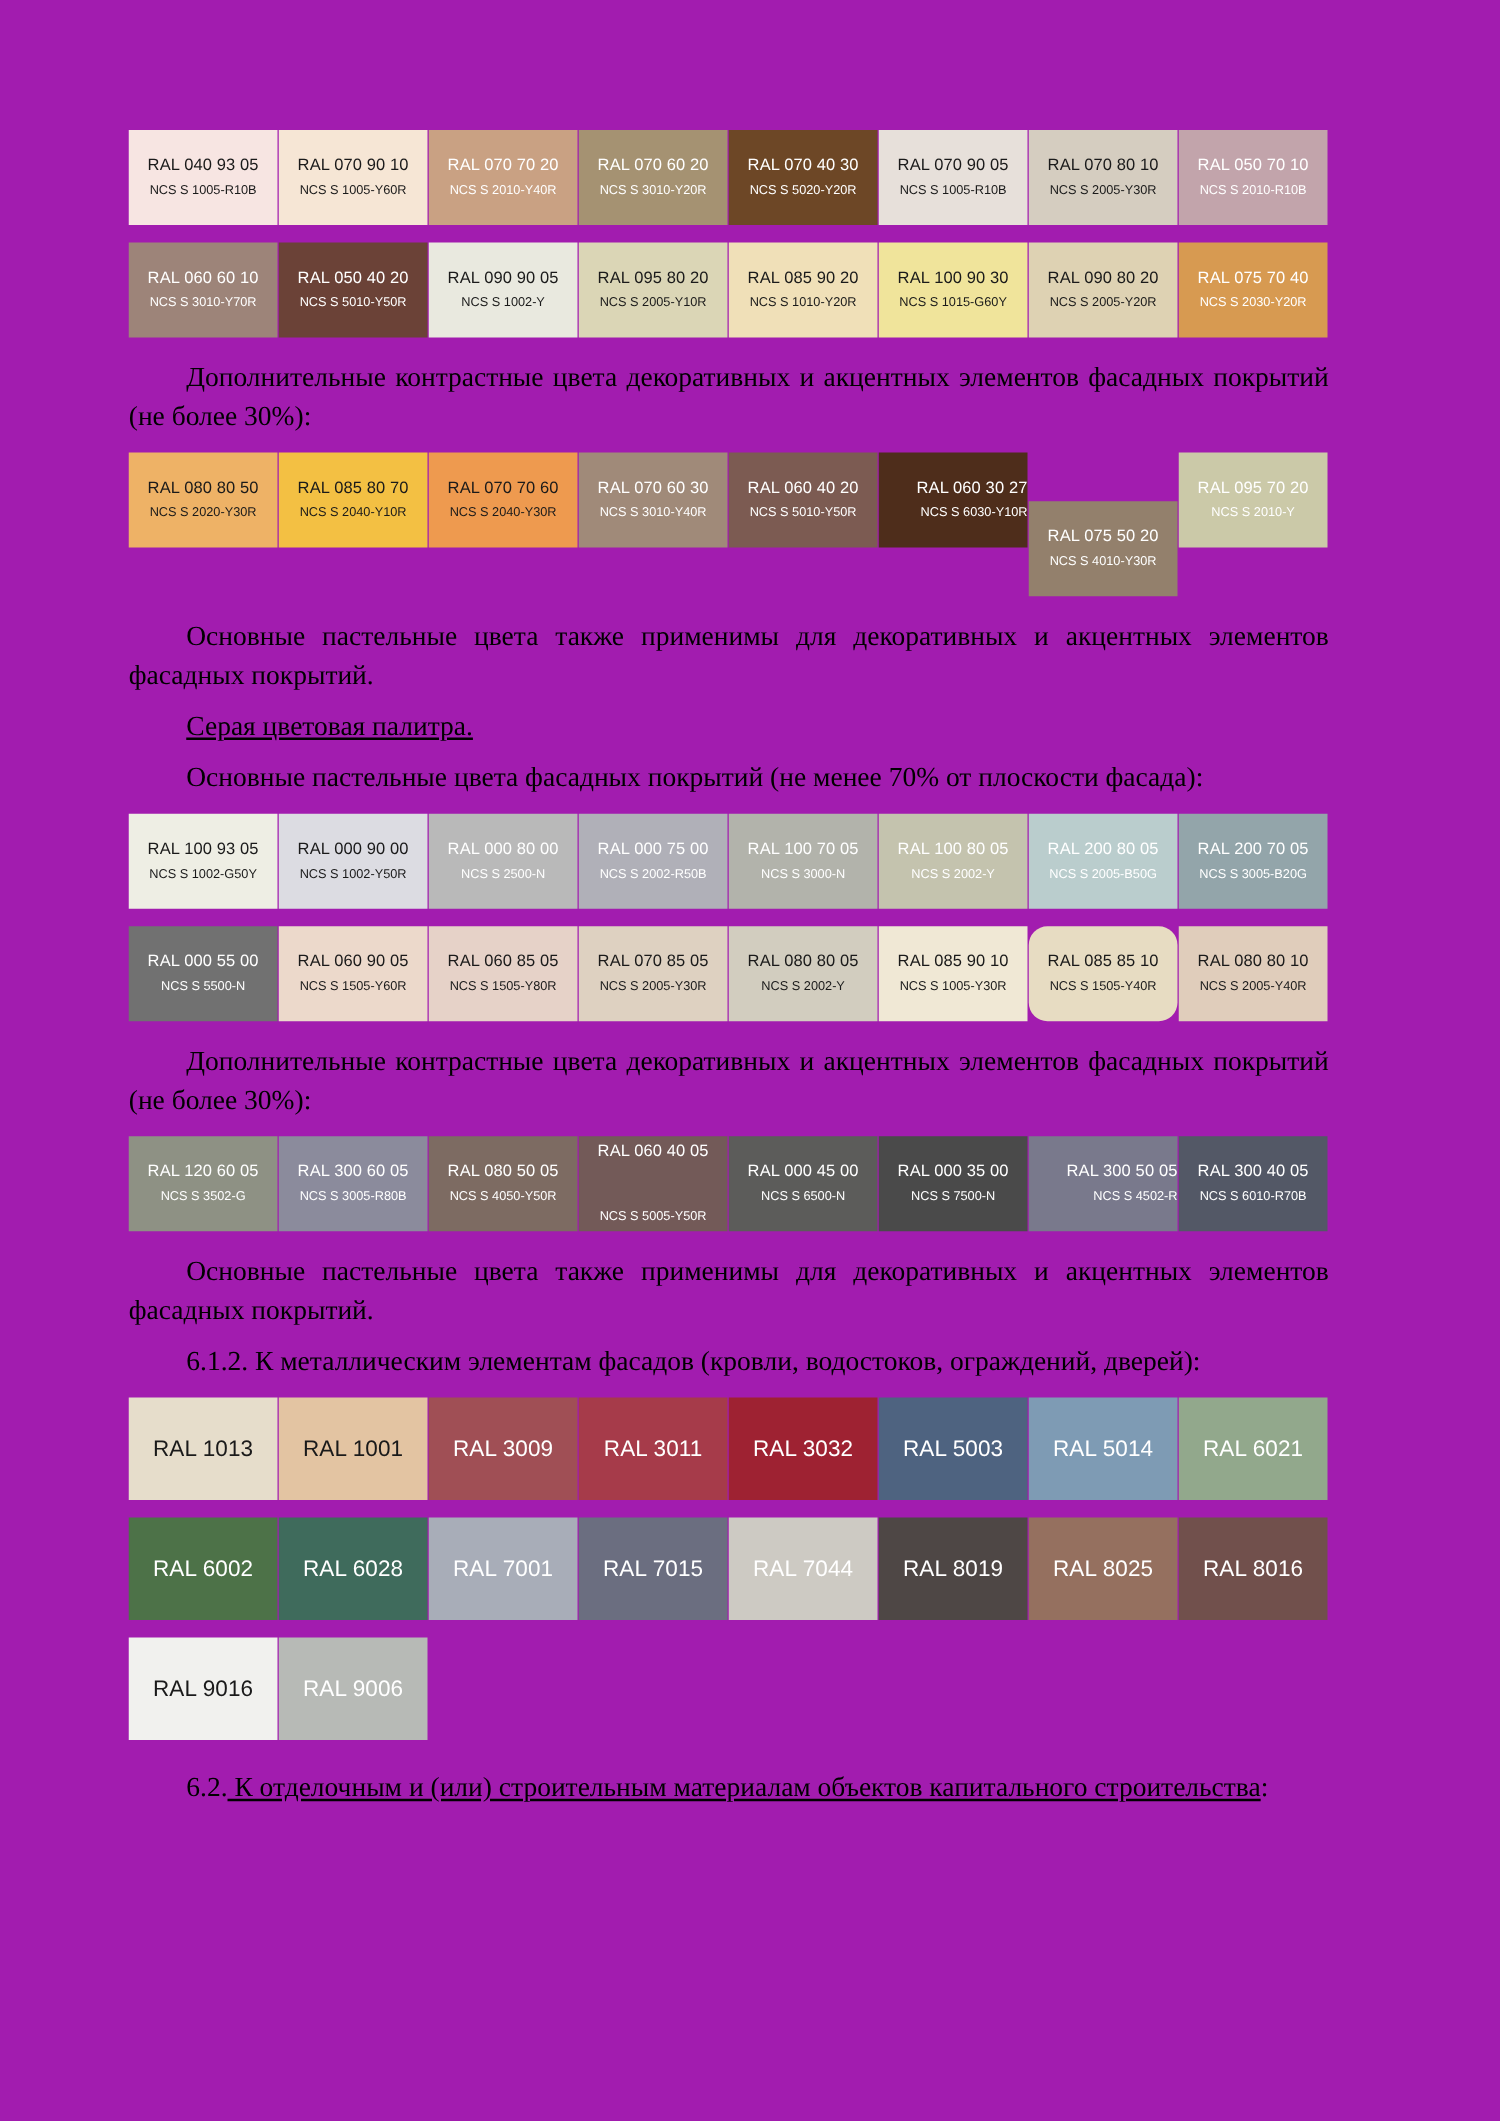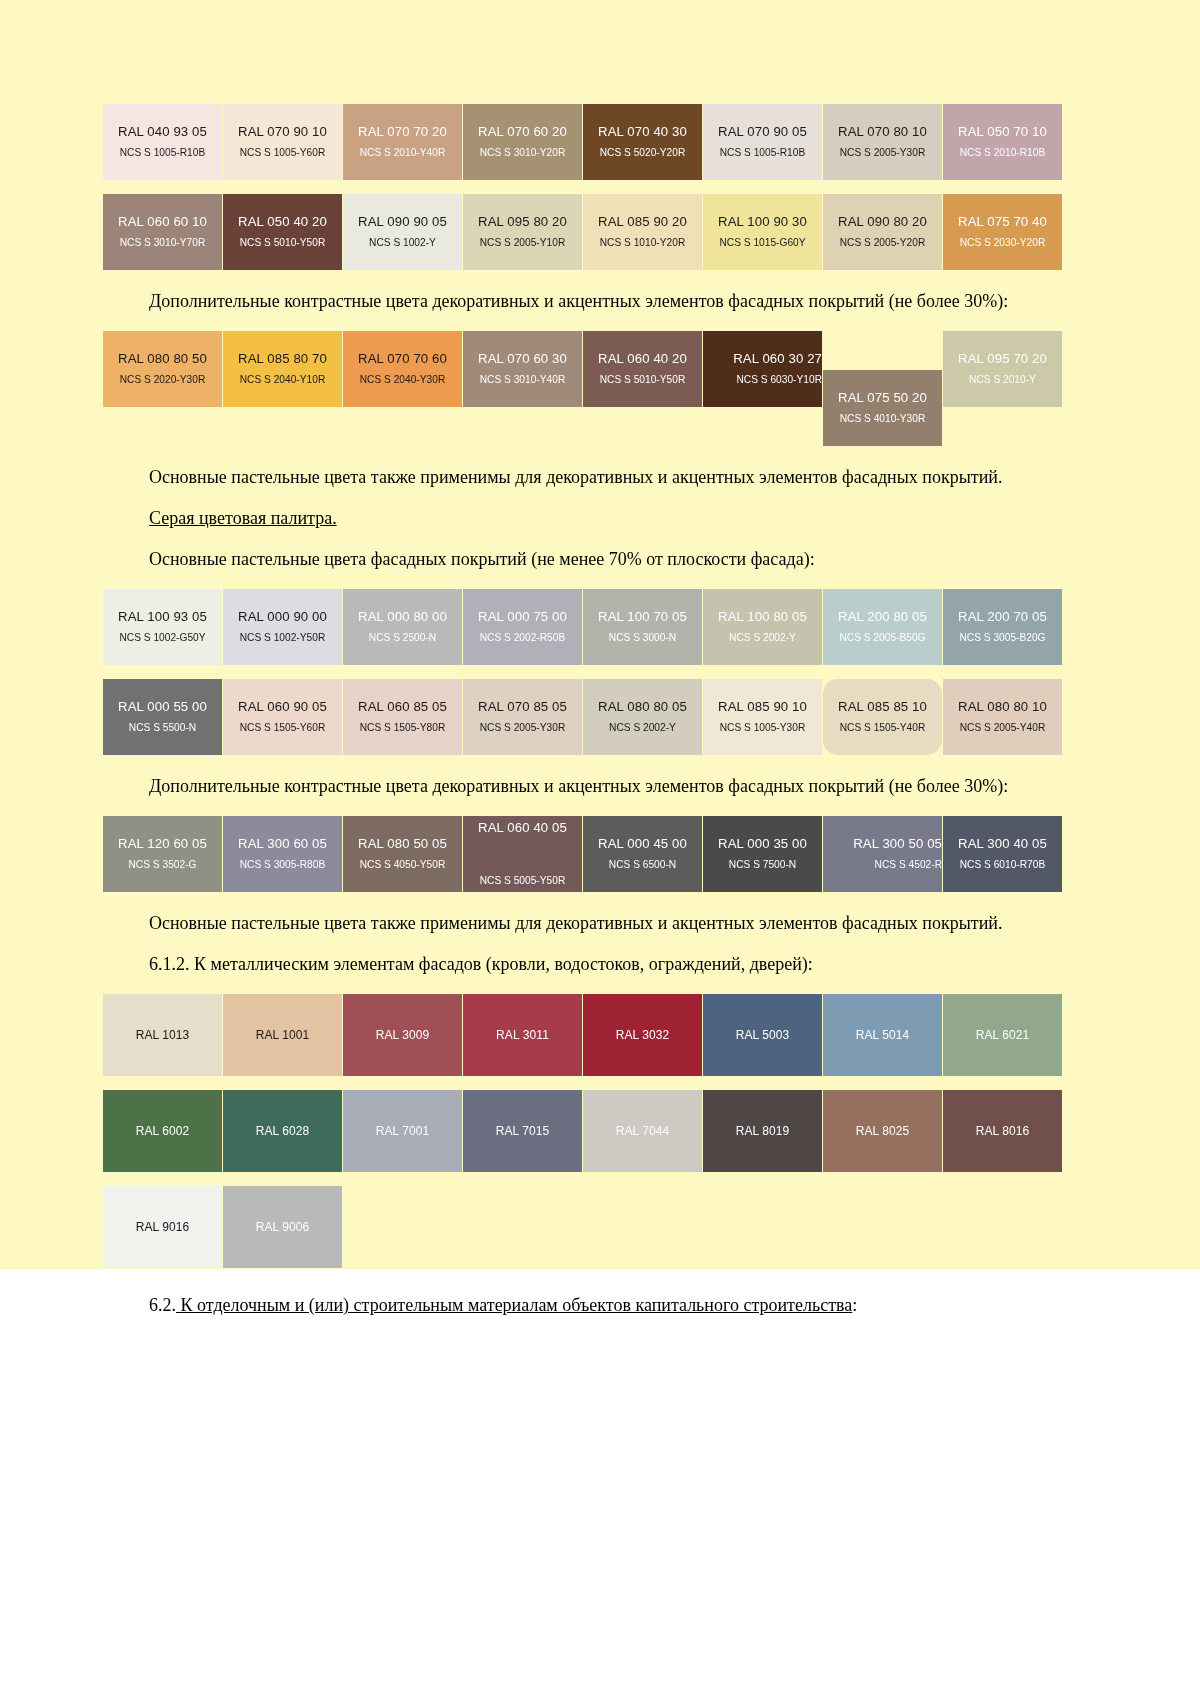--- a/index.html
+++ b/index.html
@@ -12,37 +12,37 @@
     width: 1200px;
     height: 1697px;
     font-family: "Liberation Serif", serif;
     color: #000000;
     position: relative;
     overflow: hidden;
   }
   .page {
     position: relative;
     width: 1200px;
-    height: 1269px;
-    background: #fef9c3;
+    height: 1697px;
+    background: #a21caf;
     padding: 0;
     box-sizing: border-box;
   }
   .content {
     position: absolute;
     left: 103px;
     top: 100px;
     width: 960px;
   }
 
   
   p.para {
     margin: 0 0 0 0;
     font-family: "Liberation Serif", serif;
-    font-size: 18px;
+    font-size: 22px;
     line-height: 31px;
     text-align: justify;
     text-indent: 46px;
     color: #000000;
   }
   p.para.nojust {
     text-align: left;
   }
   .u {
     text-decoration: underline;
@@ -85,21 +85,21 @@
     white-space: nowrap;
   }
   .swatch.dark .ral, .swatch.dark .ncs { color: #ffffff; }
   .swatch.light .ral, .swatch.light .ncs { color: #1a1a1a; }
 
   
   .swatch.metal {
     height: 82px;
   }
   .swatch.metal .ral {
-    font-size: 12px;
+    font-size: 18px;
     text-align: right;
   }
 
   .grid-gap { height: 14px; }
   .grid-block { margin-top: 4px; }
 </style>
 </head>
 <body>
 
 <div class="page">

